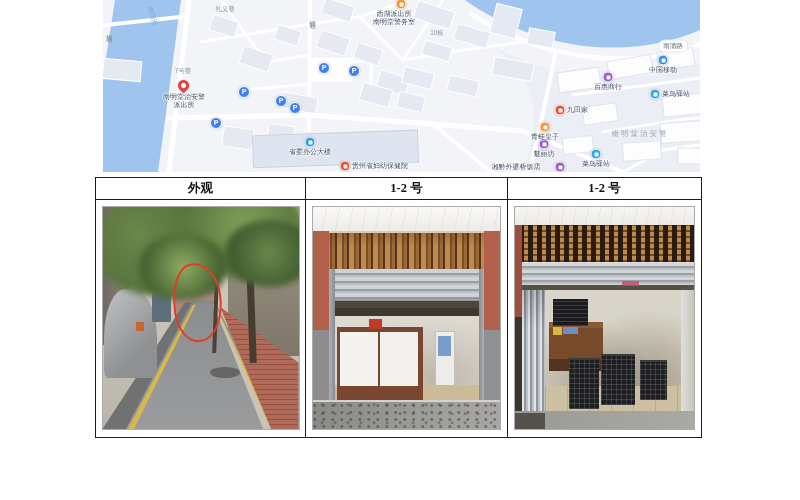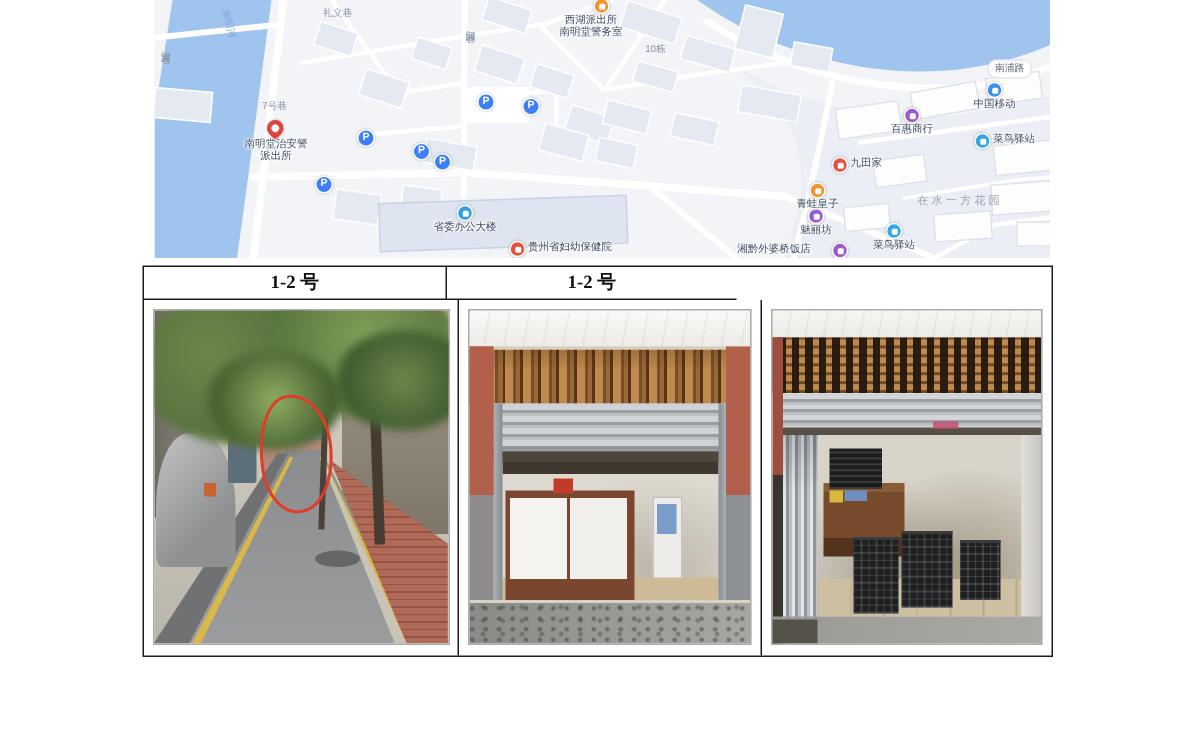--- a/index.html
+++ b/index.html
@@ -258,26 +258,27 @@
         <div class="mlabel" style="left: 493px; top: 160px;">菜鸟驿站</div>
         <div class="marker dot" style="left: 457px; top: 167px; background: rgb(155, 89, 208);"></div>
         <div class="mlabel" style="left: 413px; top: 163px;">湘黔外婆桥饭店</div>
         <div class="rlabel pill" style="left: 570px; top: 46px;">南浦路</div>
         <div class="rlabel plain" style="left: 122px; top: 9px;">礼义巷</div>
         <div class="rlabel vertical" style="left: 209px; top: 16px;">门洞巷</div>
         <div class="rlabel plain" style="left: 334px; top: 33px;">10栋</div>
         <div class="rlabel plain" style="left: 80px; top: 71px;">7号巷</div>
         <div class="rlabel water" style="left: 49px; top: 16px; transform: translate(-50%, -50%) rotate(75deg);">南明河</div>
         <div class="rlabel vertical" style="left: 6px; top: 30px;">沿河巷</div>
-        <div class="rlabel area" style="left: 537px; top: 134px;">在水一方花园</div>
+        <div class="rlabel area" style="left: 537px; top: 134px;">南明堂治安警</div>
       </div>
   </div>
 
   <div class="tbl">
     <div class="thead">
+      <div class="th c1">外观</div>
       <div class="th c2">1-2 号</div>
       <div class="th c3">1-2 号</div>
     </div>
     <div class="trow">
 
       <div class="td c1">
         <div class="photo ph1" title="小巷街景：两侧绿树成荫，左侧停放盖着灰色车衣的汽车，右侧灰墙、青色雨棚与红砖人行道，道路黄色标线，红色手绘圈标注店面位置">
           <div class="p1-bg"></div>
           <div class="p1-bld-l"></div>
           <div class="p1-bld-c"></div>

